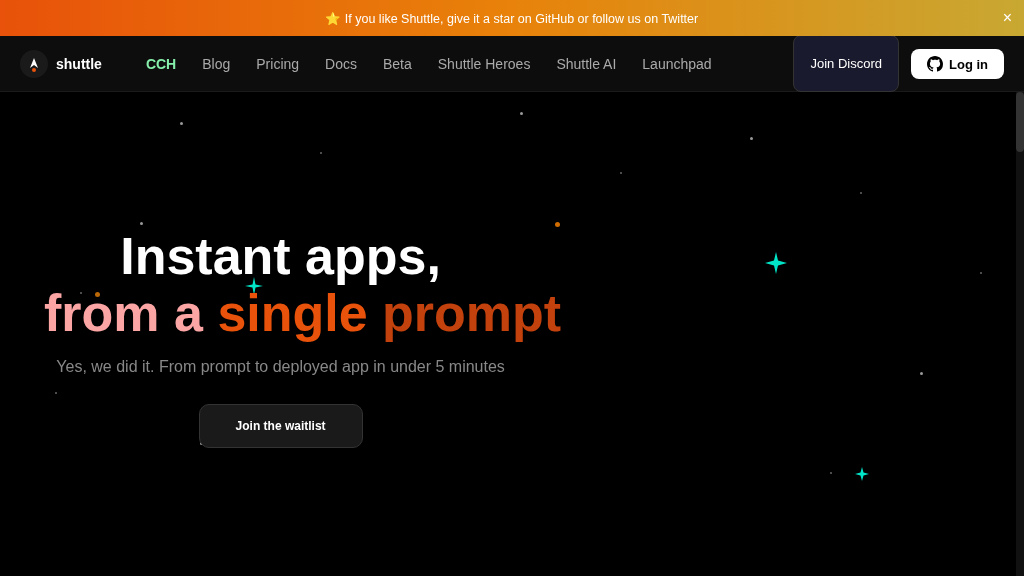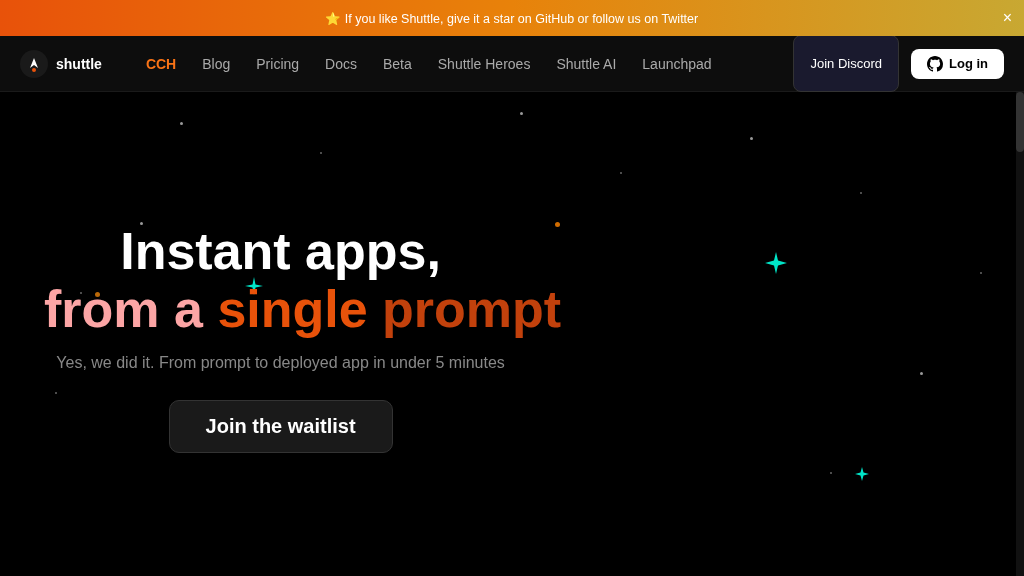--- a/index.html
+++ b/index.html
@@ -70,21 +70,21 @@
     }
     .nav-link {
       color: #aaa;
       font-size: 14px;
       padding: 6px 12px;
       cursor: pointer;
       border-radius: 6px;
       text-decoration: none;
     }
     .nav-link.active {
-      color: #f97316;
+      color: #86efac;
       font-weight: 600;
     }
     #nav-right {
       display: flex;
       align-items: center;
       gap: 12px;
     }
     #join-discord-btn {
       background: #1a1a2e;
       color: #fff;
@@ -98,21 +98,21 @@
     #login-btn {
       background: #fff;
       color: #000;
       border: none;
       padding: 7px 16px;
       border-radius: 8px;
       font-size: 13px;
       cursor: pointer;
       font-weight: 600;
       display: flex;
-      align-items: center;
+      align-items: flex-end;
       gap: 6px;
     }
     #login-btn svg {
       width: 16px;
       height: 16px;
     }
 
     
     #hero {
       background: #000;
@@ -151,21 +151,21 @@
       color: #888;
       font-size: 16px;
       margin-bottom: 28px;
     }
     #waitlist-btn {
       background: #1a1a1a;
       color: #fff;
       border: 1px solid #333;
       padding: 14px 36px;
       border-radius: 10px;
-      font-size: 20px;
+      font-size: 12px;
       font-weight: 600;
       cursor: pointer;
     }
 
     
     #scrollbar {
       position: absolute;
       right: 0;
       top: 0;
       width: 8px;

